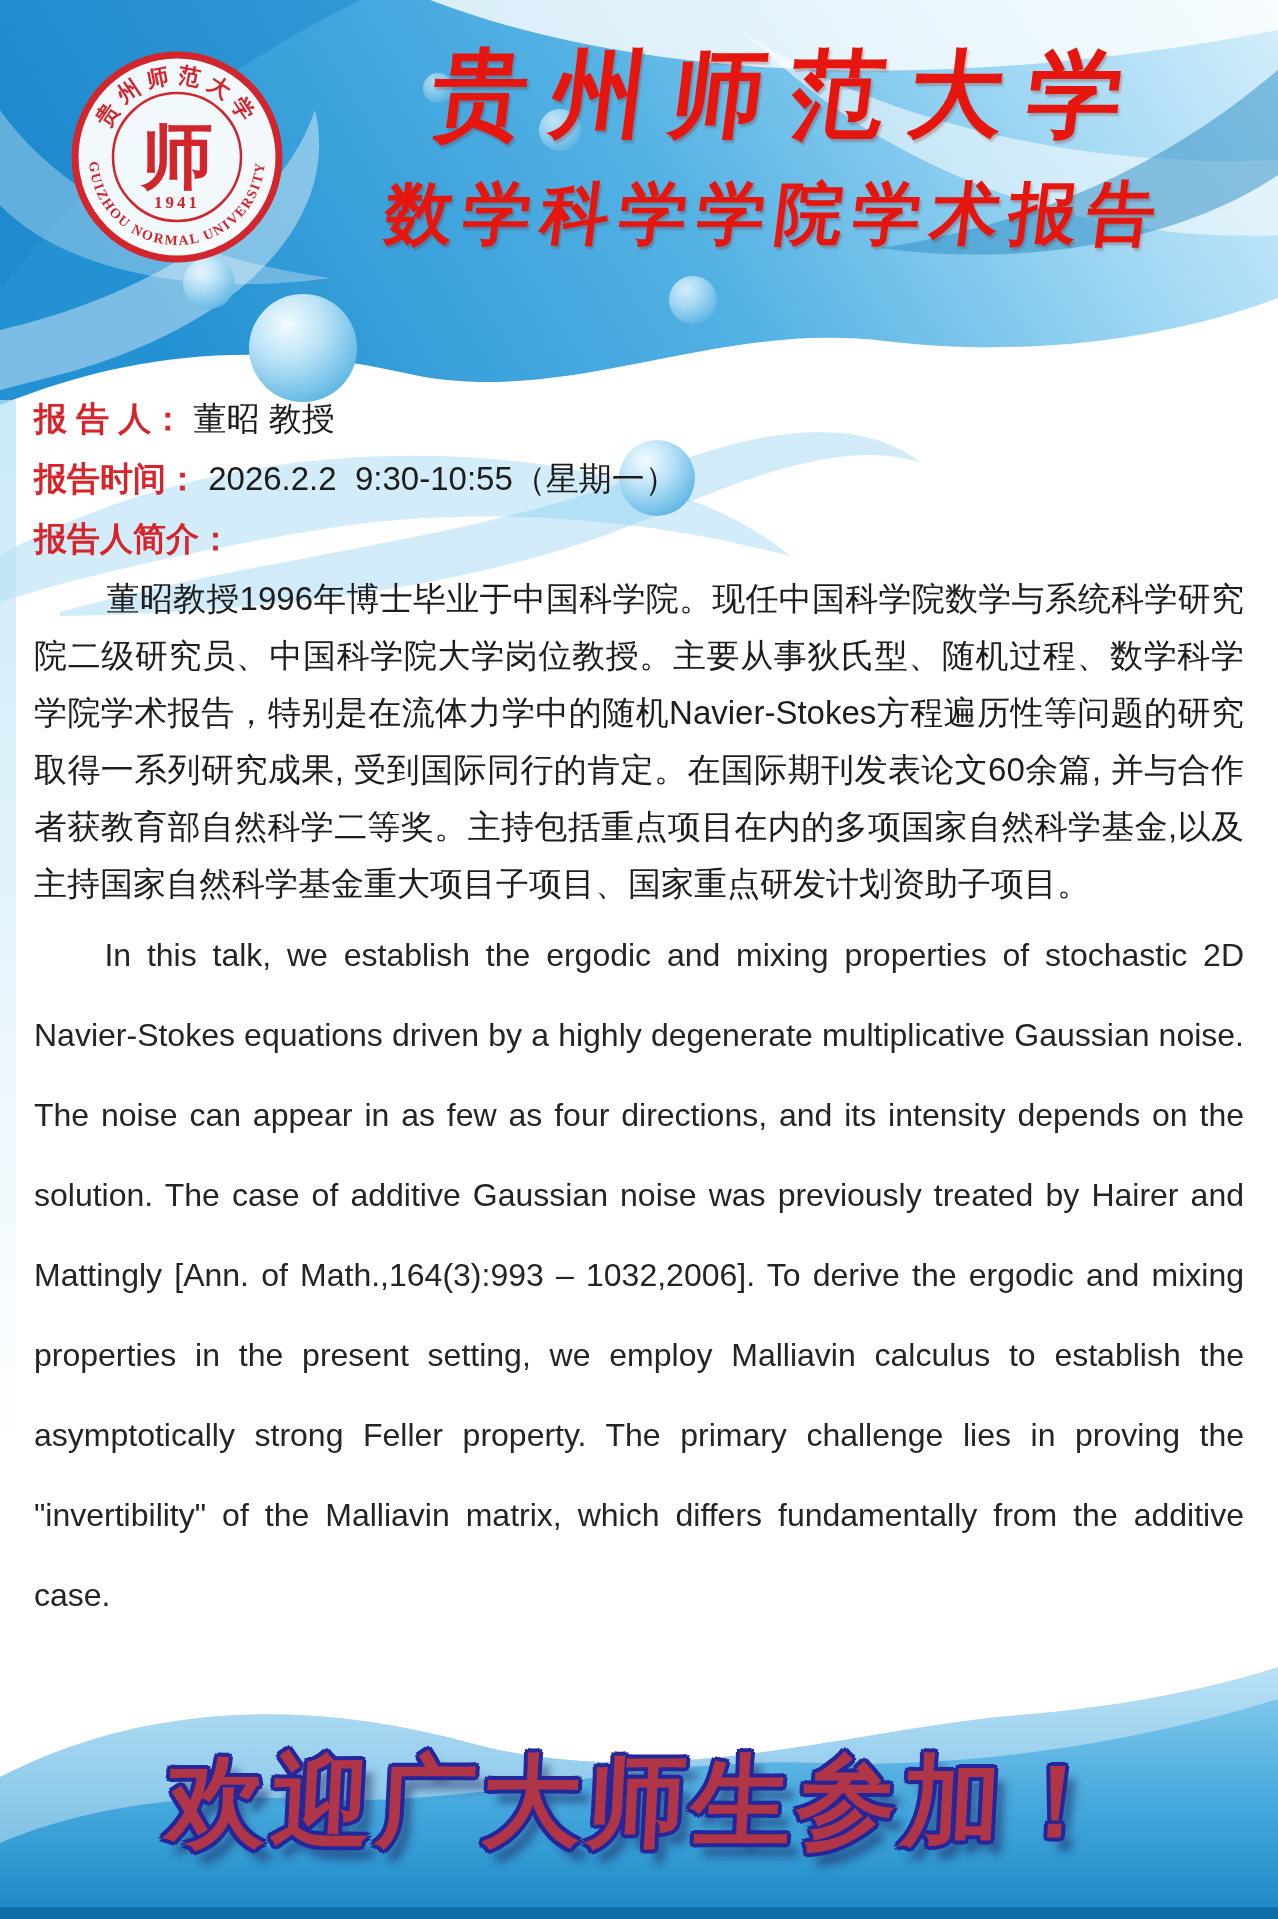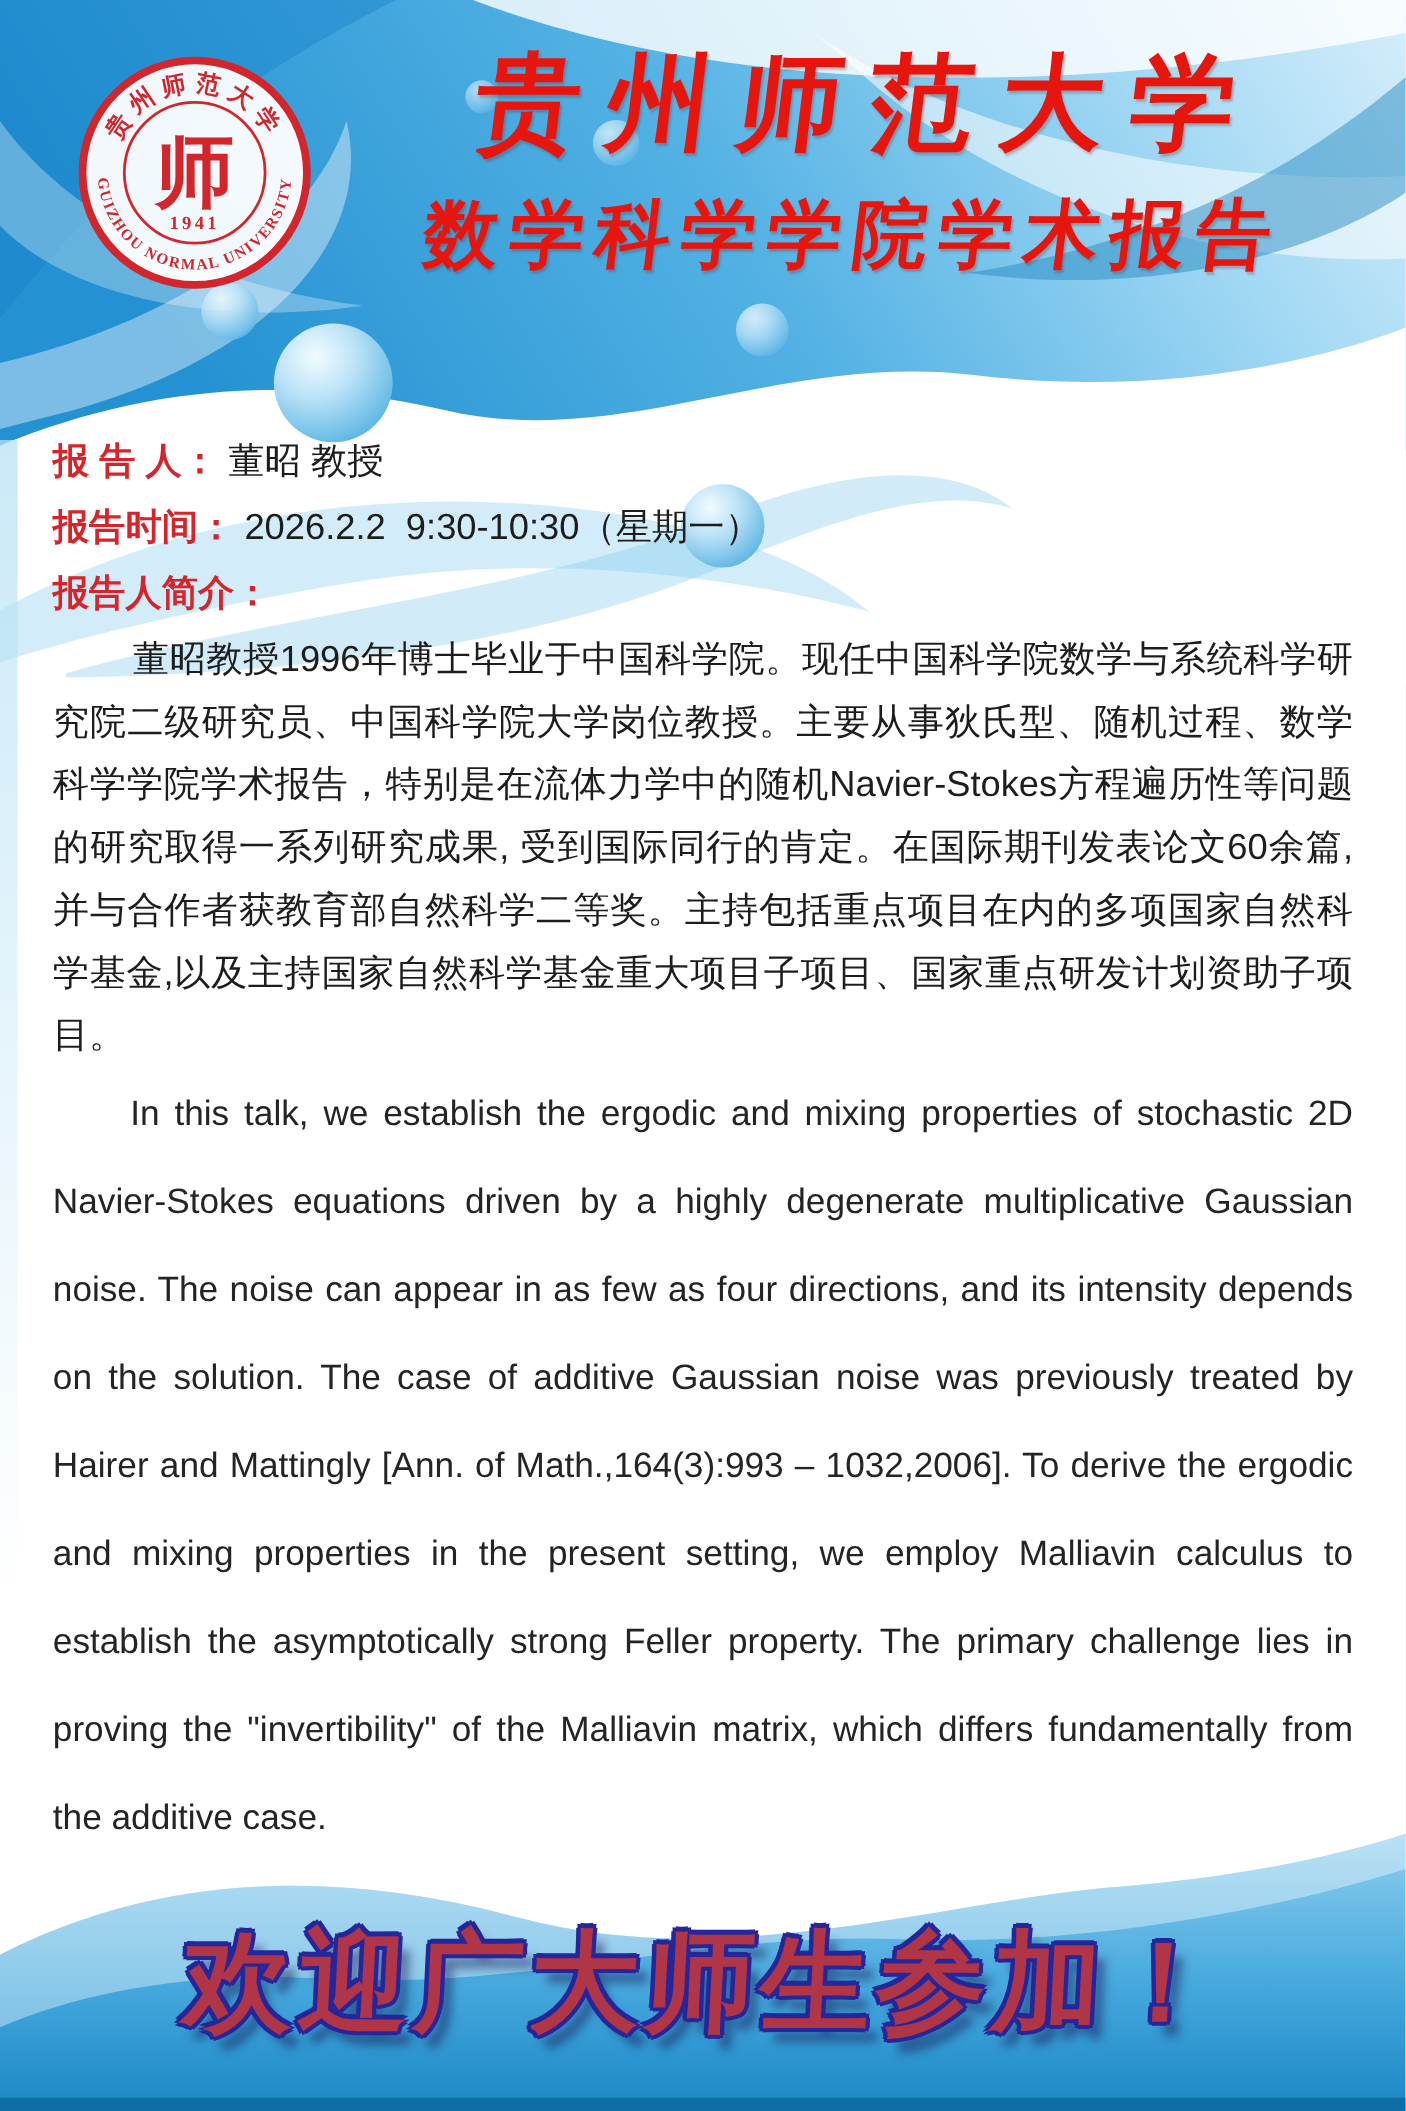--- a/index.html
+++ b/index.html
@@ -23,21 +23,21 @@
     text-align:center; color:#e6150d;
     font-family:"DejaVu Serif", serif; font-weight:bold;
     transform:skewX(-7deg);
     text-shadow:2px 3px 2px rgba(120,20,10,.25);
   }
   .header-title .line1 { font-size:95px; line-height:108px; letter-spacing:24px; white-space:nowrap; }
   .header-title .line2 { font-size:68px; line-height:86px; letter-spacing:10px; margin-top:22px; white-space:nowrap; }
   
   .content {
     position:absolute; top:390px; left:0; right:0; z-index:5;
-    padding:0 48px; color:#1d1d1d;
+    padding:0 34px; color:#1d1d1d;
     font-size:33px; line-height:57px;
   }
   .content p { margin:0 0 3px 0; }
   .label { color:#d8232a; font-weight:bold; }
   .value { color:#1d1d1d; }
   .pre { white-space:pre-wrap; }
   .title-row { text-align:justify; }
   .para { text-align:justify; text-indent:2.2em; }
   .para.en { font-size:32px; line-height:80px; color:#242424; }
   
@@ -116,21 +116,21 @@
     <div class="line2">数学科学学院学术报告</div>
   </div>
 
   <div class="content">
     <p>
       <span class="label">报 告 人：</span>
       <span class="value">董昭 教授</span>
     </p>
     <p>
       <span class="label">报告时间：</span>
-      <span class="value pre">2026.2.2  9:30-10:30（星期一）</span>
+      <span class="value pre">2026.2.2  9:30-10:55（星期一）</span>
     </p>
     <p>
       <span class="label">报告人简介：</span>
     </p>
     <p class="para">董昭教授1996年博士毕业于中国科学院。现任中国科学院数学与系统科学研究院二级研究员、中国科学院大学岗位教授。主要从事狄氏型、随机过程、数学科学学院学术报告，特别是在流体力学中的随机Navier-Stokes方程遍历性等问题的研究取得一系列研究成果, 受到国际同行的肯定。在国际期刊发表论文60余篇, 并与合作者获教育部自然科学二等奖。主持包括重点项目在内的多项国家自然科学基金,以及主持国家自然科学基金重大项目子项目、国家重点研发计划资助子项目。</p>
     <p class="para en">In this talk, we establish the ergodic and mixing properties of stochastic 2D Navier-Stokes equations driven by a highly degenerate multiplicative Gaussian noise. The noise can appear in as few as four directions, and its intensity depends on the solution. The case of additive Gaussian noise was previously treated by Hairer and Mattingly [Ann. of Math.,164(3):993 – 1032,2006]. To derive the ergodic and mixing properties in the present setting, we employ Malliavin calculus to establish the asymptotically strong Feller property. The primary challenge lies in proving the "invertibility" of the Malliavin matrix, which differs fundamentally from the additive case.</p>
   </div>
 
   <div class="footer">
     <svg class="footer-art" width="1278" height="262" viewBox="0 0 1278 262" aria-hidden="true">

